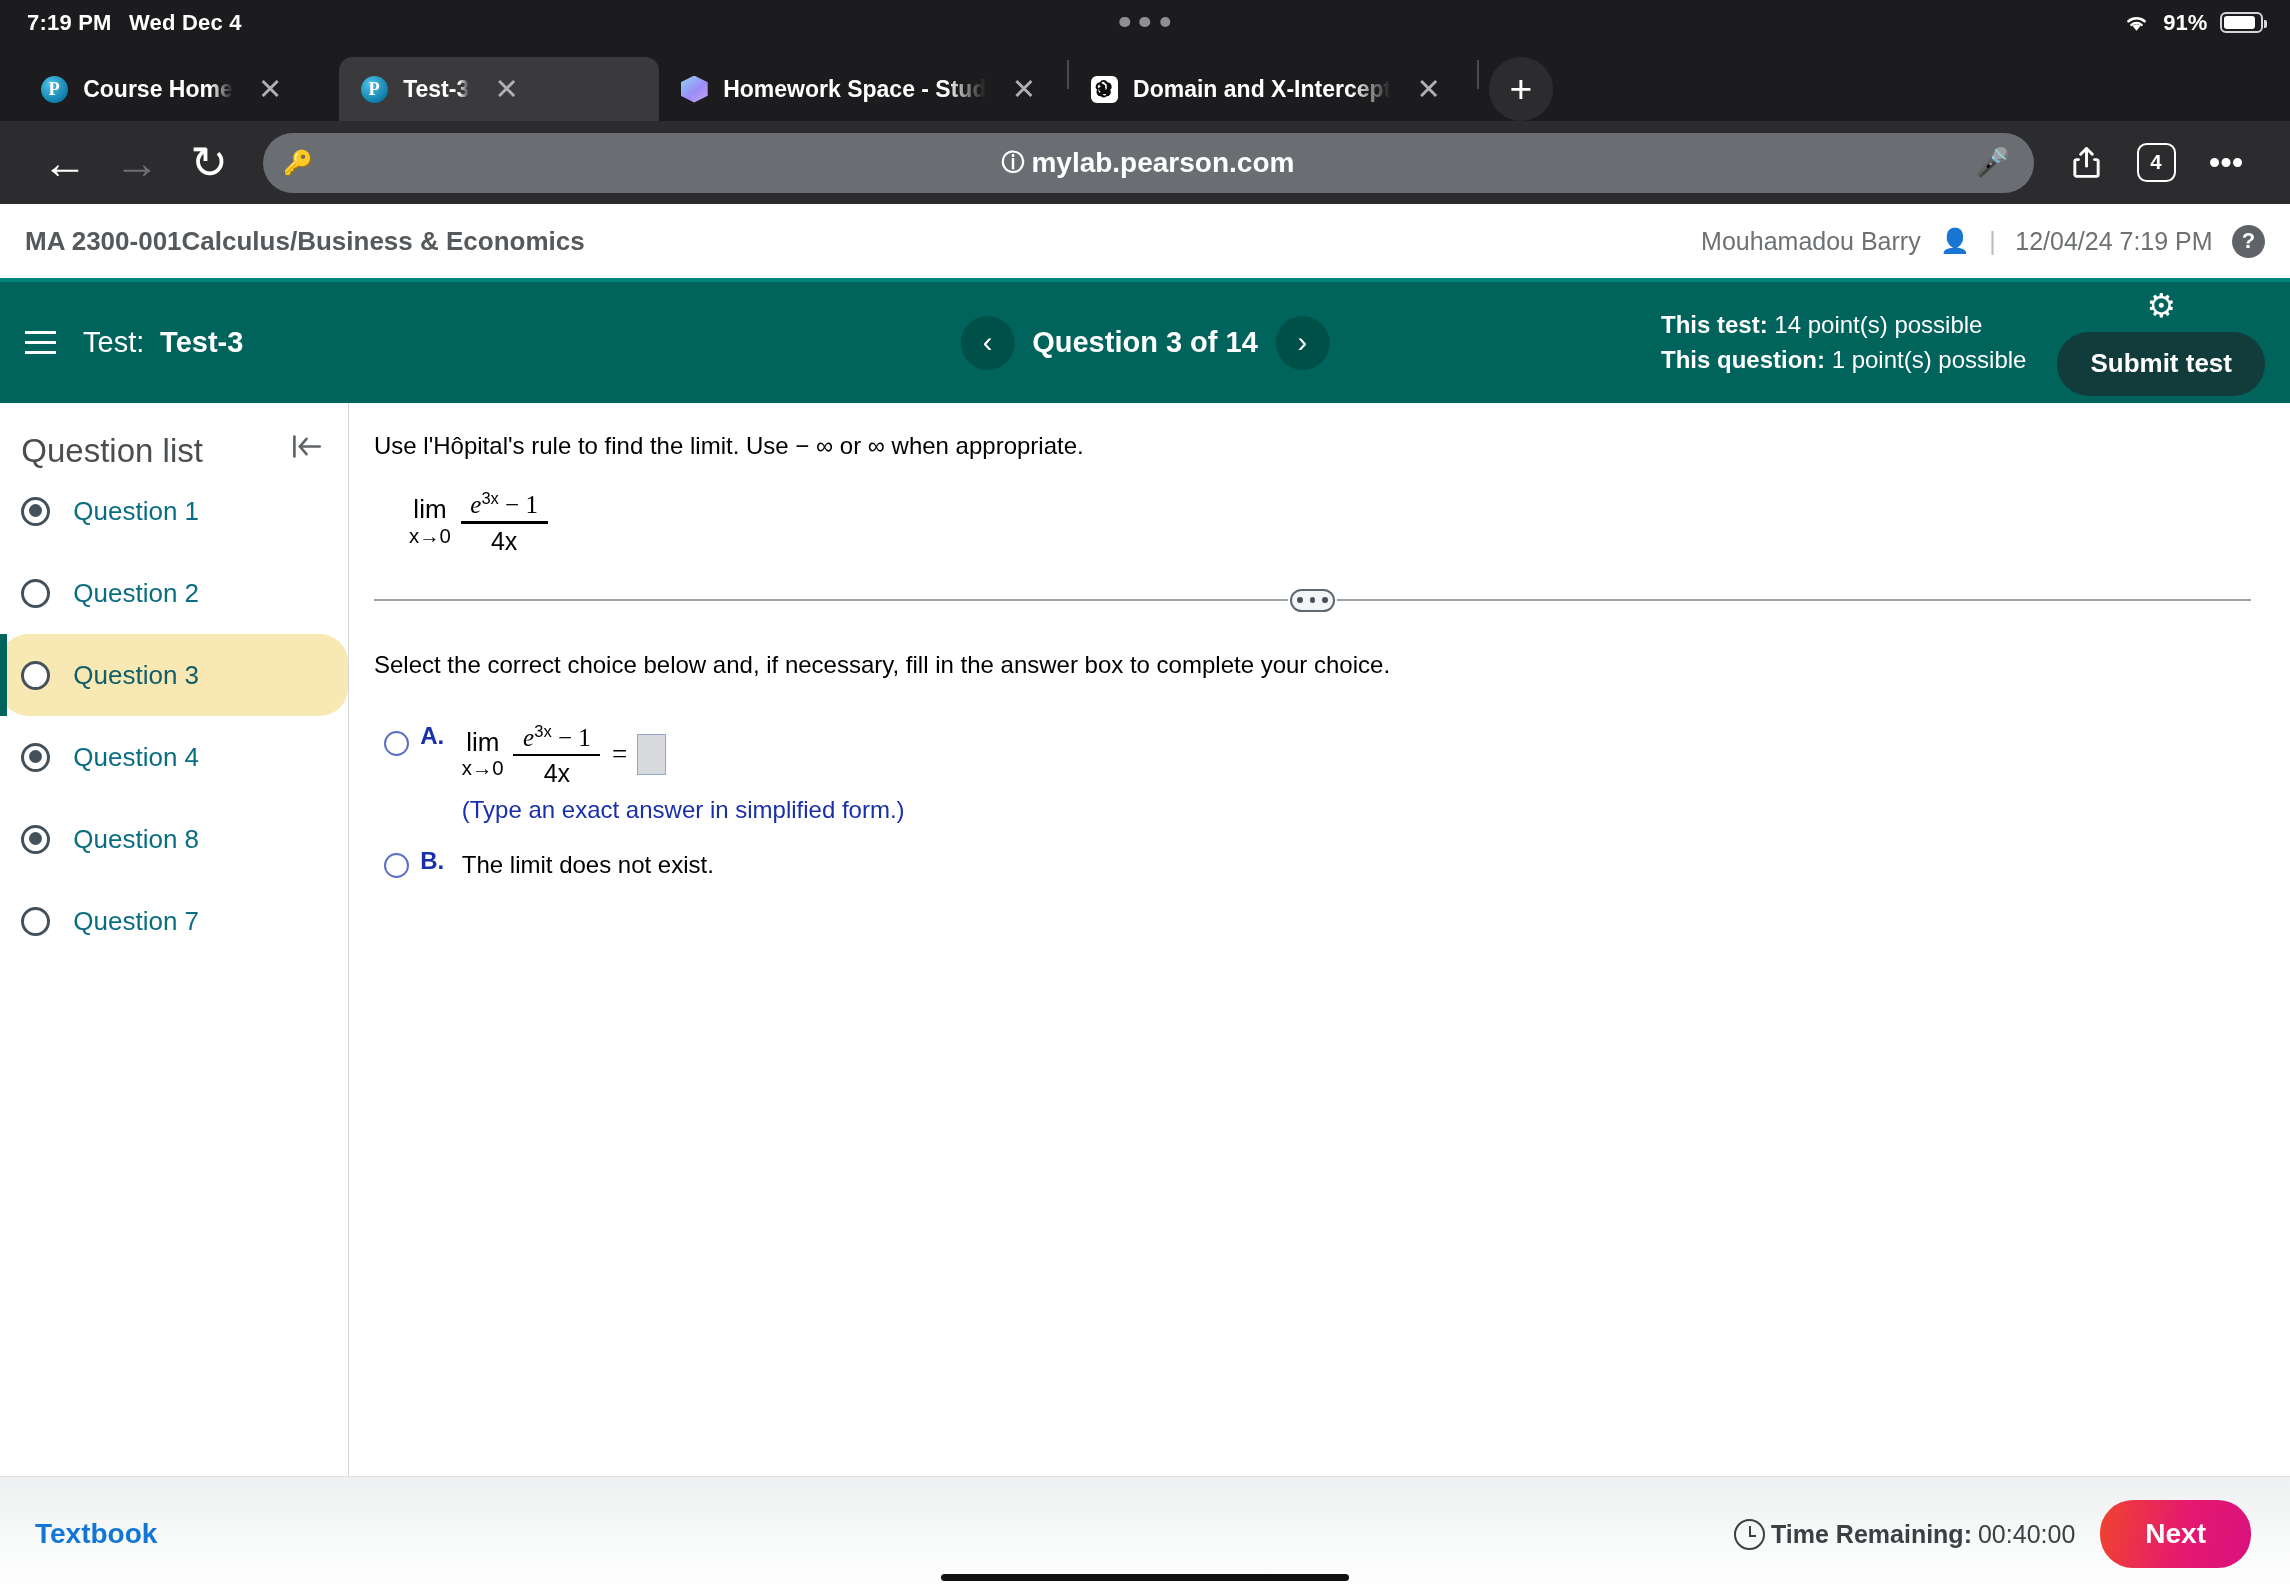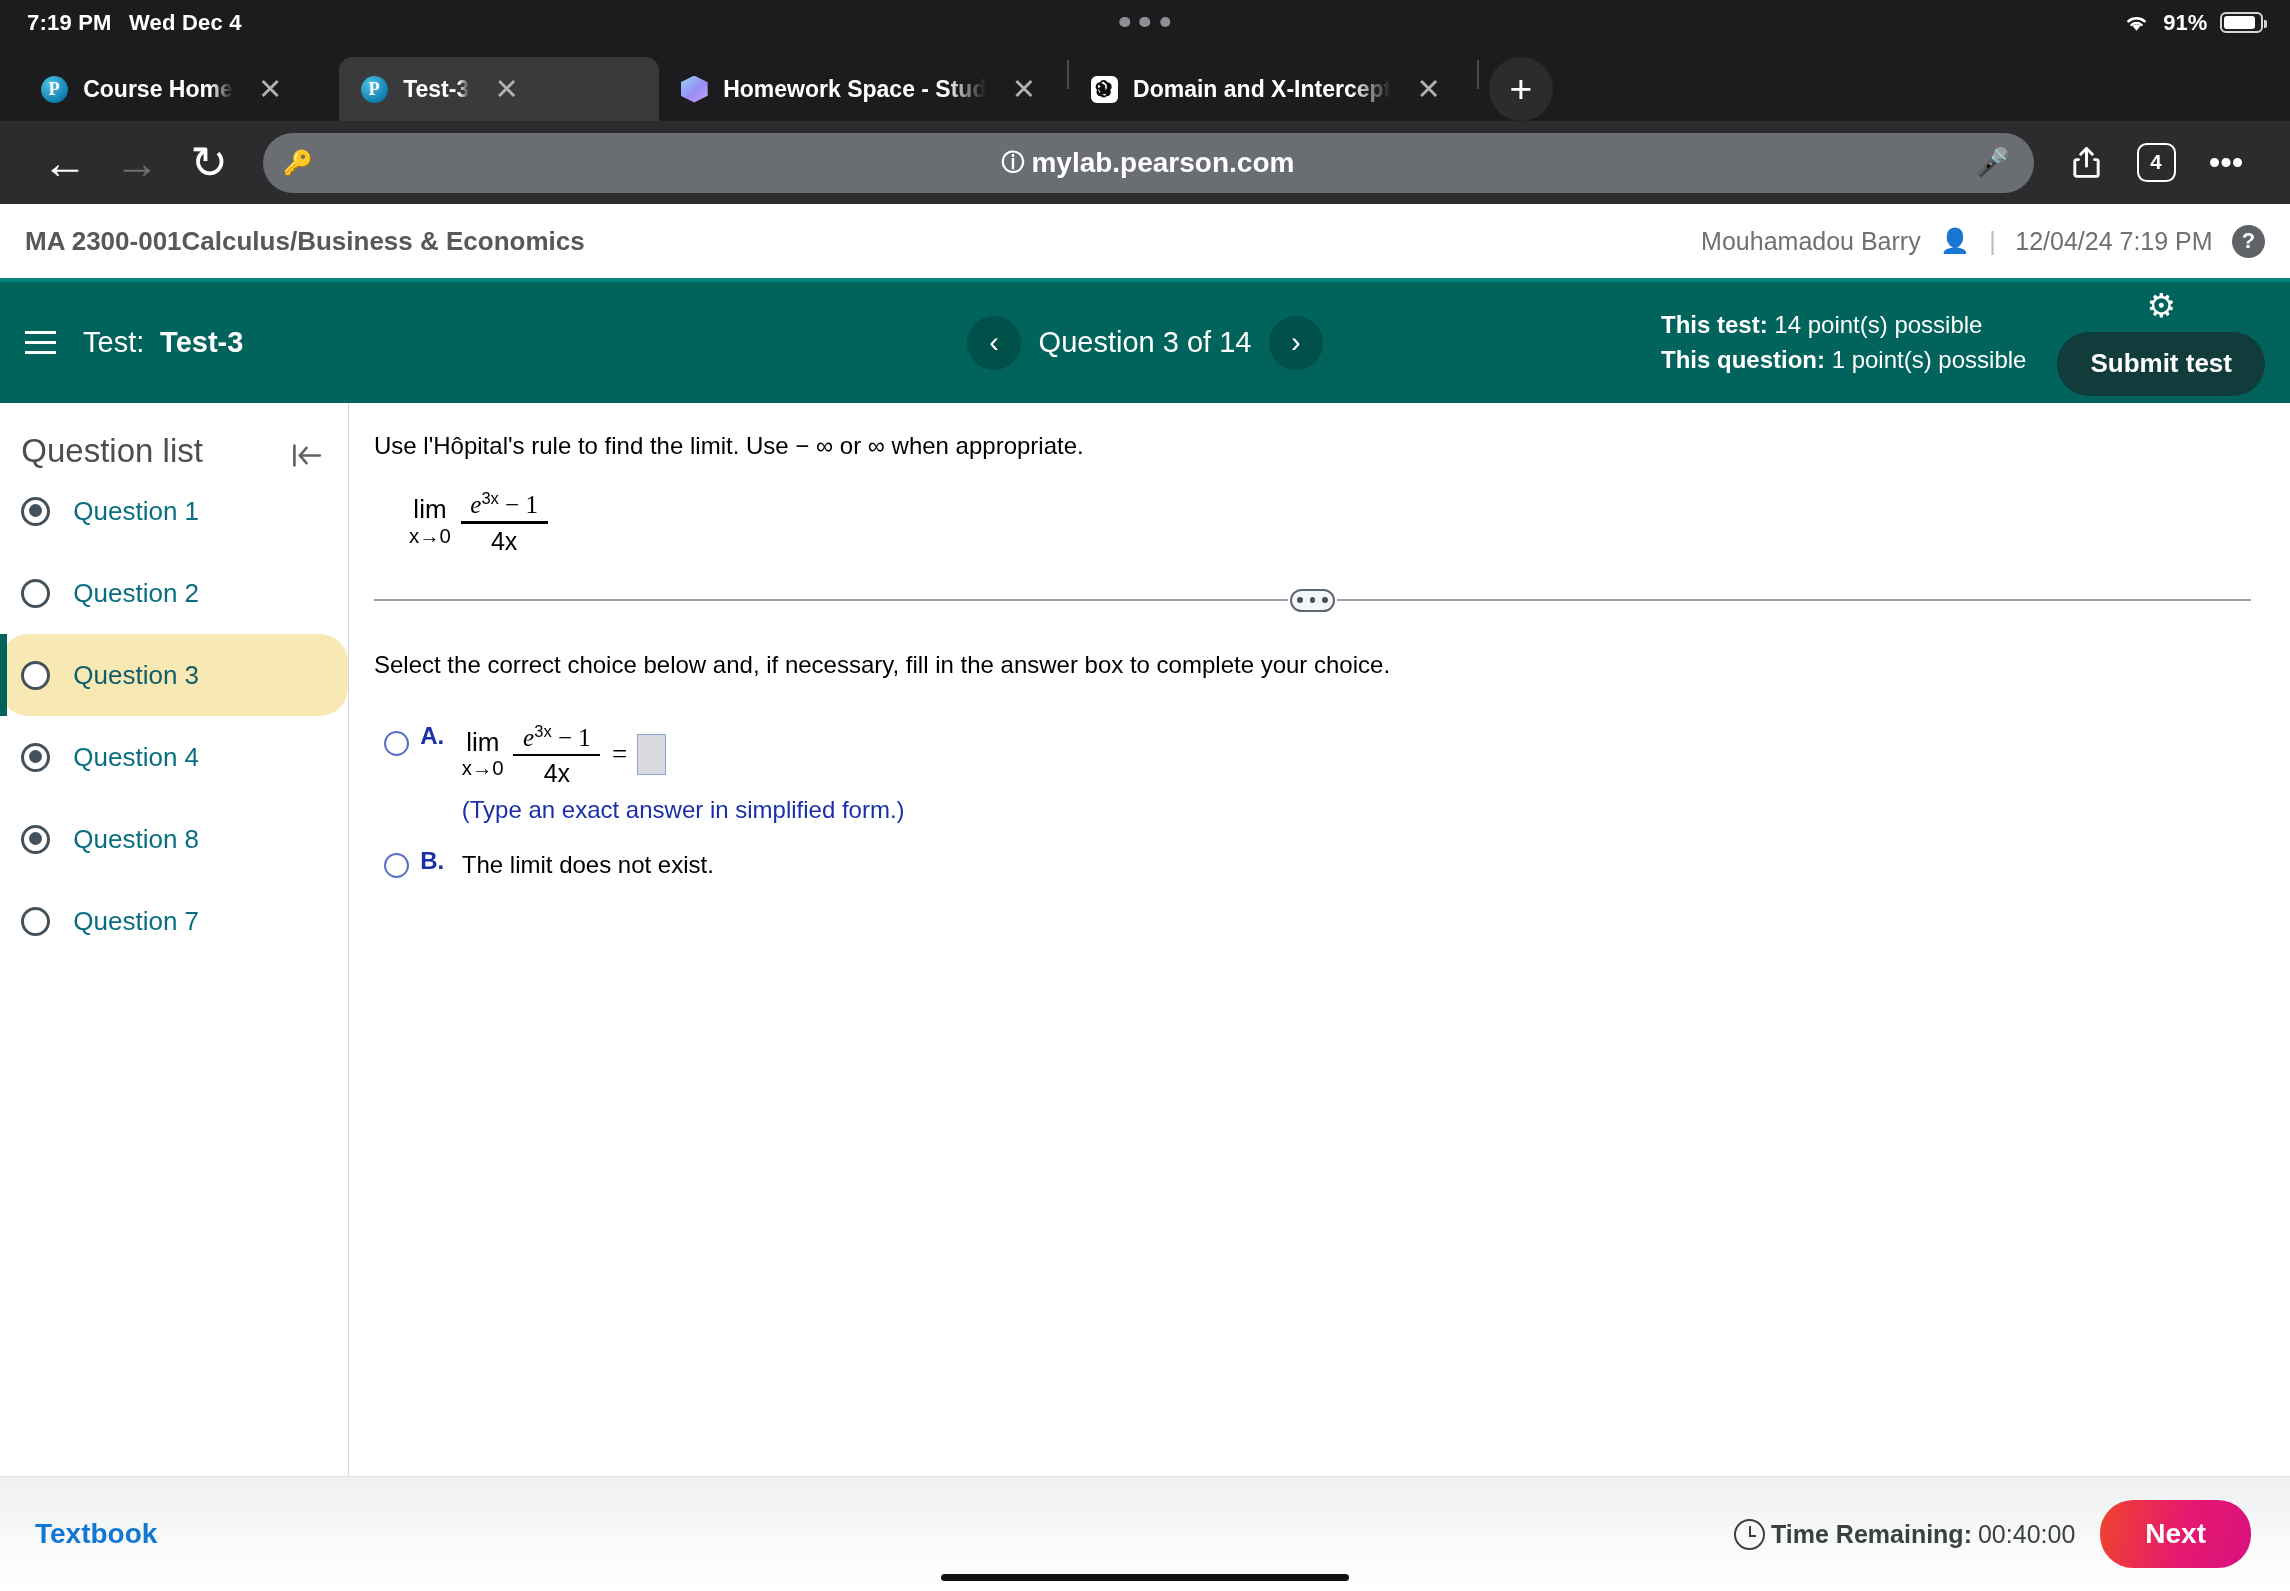--- a/index.html
+++ b/index.html
@@ -83,33 +83,33 @@
     height: 121px; background: #00635c; display: flex; align-items: center;
     padding: 0 25px; flex:none; color:#fff; position: relative;
   }
   .hamb { display:flex; flex-direction:column; gap:6.8px; margin-right: 27px; }
   .hamb i { width: 31px; height: 3.4px; background:#fff; display:block;}
   .test-label { font-size: 29px; font-weight: 400; }
   .test-label b { font-weight: bold; margin-left: 7.8px;}
   .qnav { position:absolute; left: 50%; transform: translateX(-50%); display:flex; align-items:center; gap: 17.5px; }
   .qnav-btn { width: 54px; height:54px; border-radius:50%; background:#00504a; display:flex;align-items:center;justify-content:center;
     color:#fff; font-size: 29px; }
-  .qnav-label { font-size: 29px; font-weight: normal; }
+  .qnav-label { font-size: 29px; font-weight: bold; }
   .pts { margin-left:auto; text-align:left; font-size:24px; line-height:1.45; margin-right: 31px; }
   .pts b { font-weight: bold; }
   .submit-col { display:flex; flex-direction:column; align-items:center; gap: 9.7px; }
   .gear { font-size: 33px; color:#fff; line-height:1;}
   .submit-btn { background:#123b3c; color:#fff; font-size:26px; font-weight:bold;
     padding: 16.5px 33px; border-radius: 33px; border:none; }
 
   
   .body { flex: 1; display: flex; min-height: 0; background:#fff; }
 
   .sidebar { width: 349px; background: #fff; border-right: 1.9px solid #d3d6d8; flex:none; overflow:hidden; position:relative; }
-  .sb-head { display:flex; align-items:flex-end; padding: 29px 25px 0 21.3px; }
+  .sb-head { display:flex; align-items:flex-start; padding: 29px 25px 0 21.3px; }
   .sb-title { font-size: 33px; color:#4a4e51; }
   .collapse-ic { margin-left:auto; font-size: 34px; color:#5e6366; display:flex; align-items:center; }
   .qitem { height: 82px; display:flex; align-items:center; gap: 23px; padding-left: 21.3px; position:relative; }
   .qitem:first-of-type { margin-top: 45px; }
   .qitem.current { background:#f8e9b4;border-radius:28px; }
   .qitem.current::before { content:""; position:absolute; left:0; top:0; bottom:0; width:6.8px; background:#00635c; }
   .radio { width: 29px; height:29px; border-radius:50%; border: 3.4px solid #44515a; flex:none; position:relative; background:#fff;}
   .radio.filled::after { content:""; position:absolute; left:4.4px; top:4.4px; width:13.6px; height:13.6px; border-radius:50%; background:#44515a;}
   .qitem .qlabel { font-size: 26px; color:#0a6e82; }
   .qitem.current .qlabel { color:#115e6b; }

